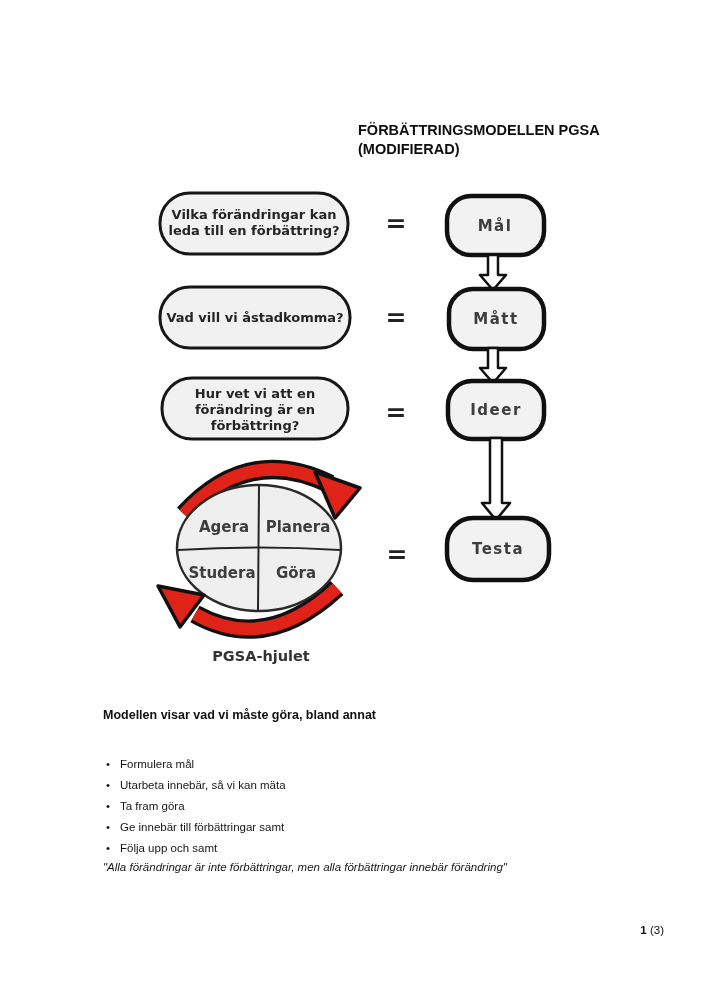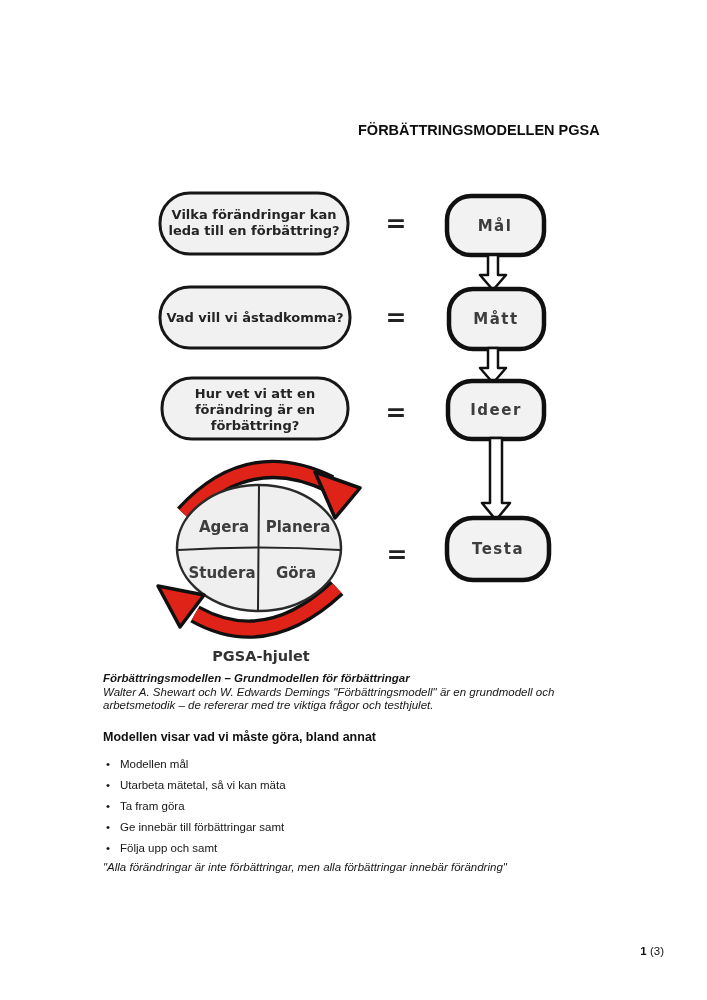--- a/index.html
+++ b/index.html
@@ -25,35 +25,36 @@
   text{font-family:"DejaVu Sans",sans-serif;}
   .q-text{font-size:13px;font-weight:600;fill:#242424;text-anchor:middle;}
   .stage-text{font-size:15px;font-weight:600;fill:#3d3d3d;letter-spacing:1.5px;text-anchor:middle;}
   .eq{font-size:25px;font-weight:bold;fill:#222;text-anchor:middle;}
   .wheel-text{font-size:15px;font-weight:600;fill:#3d3d3d;text-anchor:middle;}
   .caption{font-size:14.5px;font-weight:600;fill:#333;text-anchor:middle;}
   
   .lead{position:absolute;left:103px;top:672px;width:510px;font-size:11.5px;line-height:13.5px;font-style:italic;color:#161616;}
   .lead-title{font-weight:bold;}
   .lead-line{white-space:nowrap;}
-  .heading{position:absolute;left:103px;top:730px;font-size:12.5px;font-weight:bold;color:#111;}
+  .heading{position:absolute;left:103px;top:708px;font-size:12.5px;font-weight:bold;color:#111;}
   .bullets{position:absolute;left:103px;top:753px;}
   .bullet{display:flex;height:21px;align-items:center;font-size:11.5px;color:#161616;}
   .dot{width:17px;padding-left:3px;box-sizing:border-box;}
   .quote{position:absolute;left:103px;top:861px;font-size:11.5px;font-style:italic;color:#161616;white-space:nowrap;}
-  .footer{position:absolute;top:945px;left:560px;width:104px;text-align:right;font-size:11.5px;color:#111;}
+  .footer{position:absolute;top:924px;left:560px;width:104px;text-align:right;font-size:11.5px;color:#111;}
   .footer .num{font-weight:bold;}
 </style>
 </head>
 <body>
 
 <div class="page">
 
   <div class="doc-title">
     <div>FÖRBÄTTRINGSMODELLEN PGSA</div>
+    <div>(MODIFIERAD)</div>
   </div>
 
   <svg class="diagram-svg" width="707" height="1000" viewBox="0 0 707 1000">
 
     <rect class="bubble" x="160" y="193" width="188" height="61" rx="30" ry="30"></rect>
     <text class="q-text" x="254" y="219">Vilka förändringar kan</text>
     <text class="q-text" x="254" y="235">leda till en förbättring?</text>
     <text class="eq" x="396" y="232">=</text>
     <rect class="stage" x="447" y="196" width="97" height="59" rx="24" ry="24"></rect>
     <text class="stage-text" x="495" y="231">Mål</text>
@@ -95,36 +96,31 @@
     <text class="wheel-text" x="222" y="578">Studera</text>
     <text class="wheel-text" x="296" y="578">Göra</text>
 
     <text class="eq" x="397" y="563">=</text>
     <rect class="stage" x="447" y="518" width="102" height="62" rx="26" ry="26"></rect>
     <text class="stage-text" x="498" y="554">Testa</text>
 
     <text class="caption" x="261" y="661">PGSA-hjulet</text>
   </svg>
 
-  <div class="lead">
-    <div class="lead-title lead-line">Förbättringsmodellen – Grundmodellen för förbättringar</div>
-    <div class="lead-line">Walter A. Shewart och W. Edwards Demings "Förbättringsmodell" är en grundmodell och</div>
-    <div class="lead-line">arbetsmetodik – de refererar med tre viktiga frågor och testhjulet.</div>
-  </div>
 
   <div class="heading">Modellen visar vad vi måste göra, bland annat</div>
 
   <div class="bullets">
     <div class="bullet">
       <span class="dot">•</span>
-      <span>Modellen mål</span>
+      <span>Formulera mål</span>
     </div>
     <div class="bullet">
       <span class="dot">•</span>
-      <span>Utarbeta mätetal, så vi kan mäta</span>
+      <span>Utarbeta innebär, så vi kan mäta</span>
     </div>
     <div class="bullet">
       <span class="dot">•</span>
       <span>Ta fram göra</span>
     </div>
     <div class="bullet">
       <span class="dot">•</span>
       <span>Ge innebär till förbättringar samt</span>
     </div>
     <div class="bullet">

